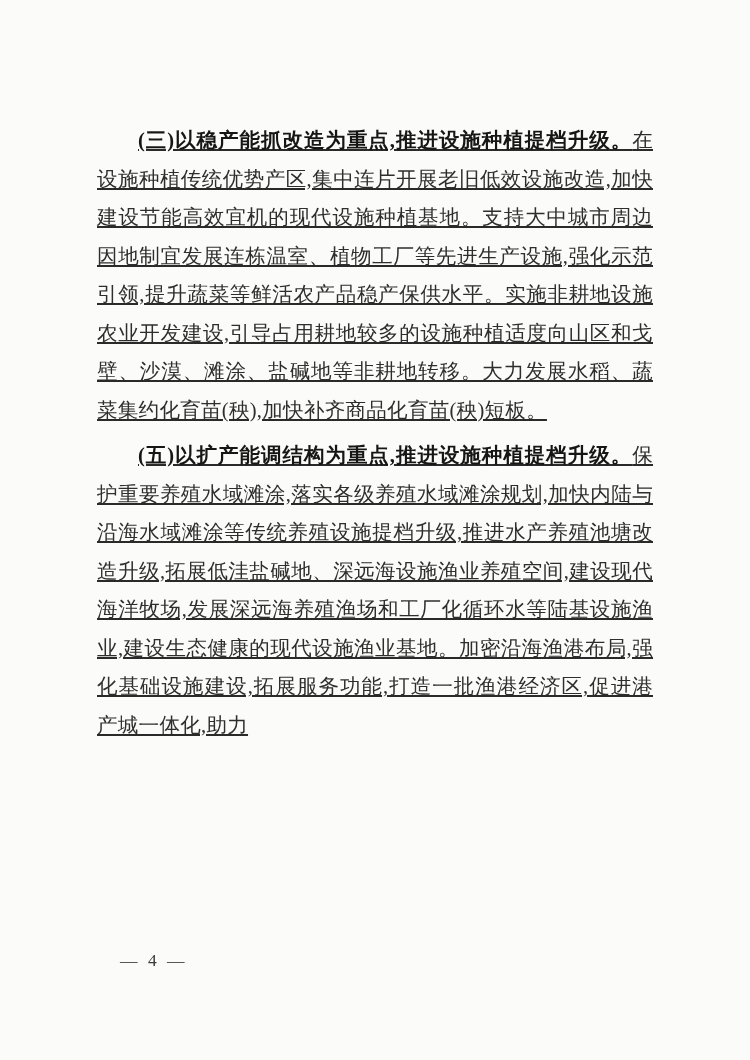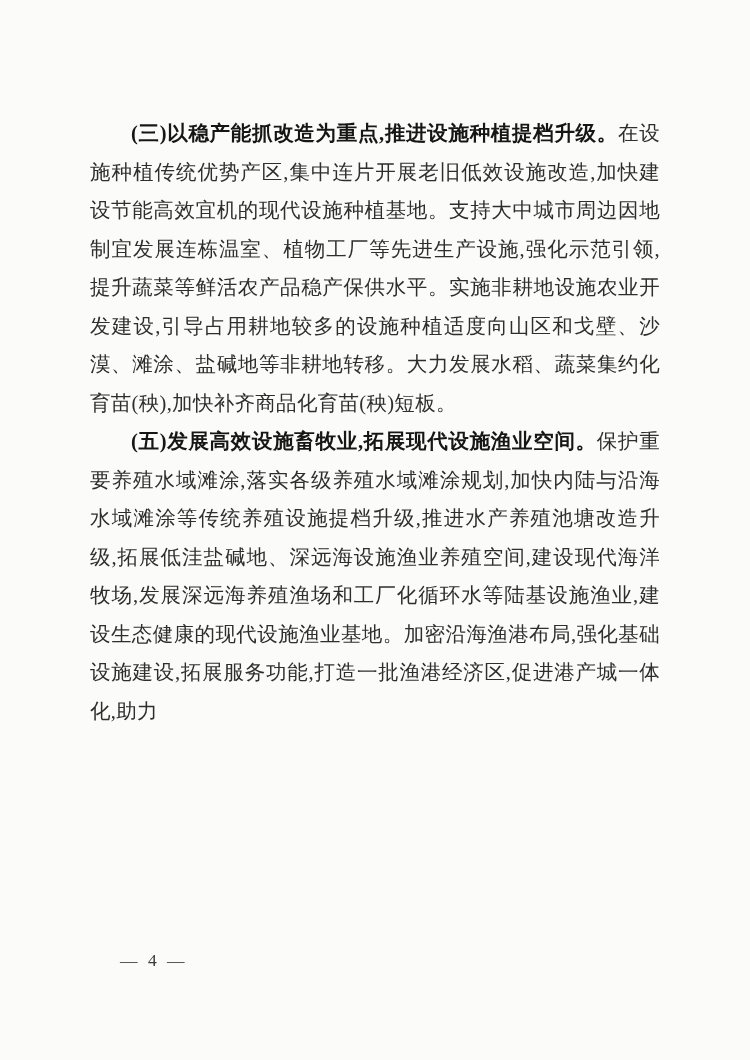--- a/index.html
+++ b/index.html
@@ -26,23 +26,24 @@
     left: 90px;
     width: 570px;
     font-size: 20.5px;
     line-height: 38.5px;
     text-align: justify;
     text-align-last: left;
     word-break: break-all;
     letter-spacing: 0.3px;
   }
   .para {
-    margin: 0;
+    margin: 7px;
     padding: 0;
     text-indent: 2em;
+    text-decoration: underline;
   }
   .para-heading {
     font-weight: 700;
     color: #161616;
   }
   .para-body {
     font-weight: 400;
     color: #2e2e2e;
   }
   .page-footer {
@@ -56,18 +57,18 @@
 </style>
 </head>
 <body>
 
 <div class="page">
   <div class="doc-content">
     <p class="para">
       <span class="para-heading">(三)以稳产能抓改造为重点,推进设施种植提档升级。</span><span class="para-body">在设施种植传统优势产区,集中连片开展老旧低效设施改造,加快建设节能高效宜机的现代设施种植基地。支持大中城市周边因地制宜发展连栋温室、植物工厂等先进生产设施,强化示范引领,提升蔬菜等鲜活农产品稳产保供水平。实施非耕地设施农业开发建设,引导占用耕地较多的设施种植适度向山区和戈壁、沙漠、滩涂、盐碱地等非耕地转移。大力发展水稻、蔬菜集约化育苗(秧),加快补齐商品化育苗(秧)短板。</span>
     </p>
     <p class="para">
-      <span class="para-heading">(五)发展高效设施畜牧业,拓展现代设施渔业空间。</span><span class="para-body">保护重要养殖水域滩涂,落实各级养殖水域滩涂规划,加快内陆与沿海水域滩涂等传统养殖设施提档升级,推进水产养殖池塘改造升级,拓展低洼盐碱地、深远海设施渔业养殖空间,建设现代海洋牧场,发展深远海养殖渔场和工厂化循环水等陆基设施渔业,建设生态健康的现代设施渔业基地。加密沿海渔港布局,强化基础设施建设,拓展服务功能,打造一批渔港经济区,促进港产城一体化,助力</span>
+      <span class="para-heading">(五)以扩产能调结构为重点,推进设施种植提档升级。</span><span class="para-body">保护重要养殖水域滩涂,落实各级养殖水域滩涂规划,加快内陆与沿海水域滩涂等传统养殖设施提档升级,推进水产养殖池塘改造升级,拓展低洼盐碱地、深远海设施渔业养殖空间,建设现代海洋牧场,发展深远海养殖渔场和工厂化循环水等陆基设施渔业,建设生态健康的现代设施渔业基地。加密沿海渔港布局,强化基础设施建设,拓展服务功能,打造一批渔港经济区,促进港产城一体化,助力</span>
     </p>
   </div>
 
   <div class="page-footer">— 4 —</div>
 </div>
 
 </body></html>

